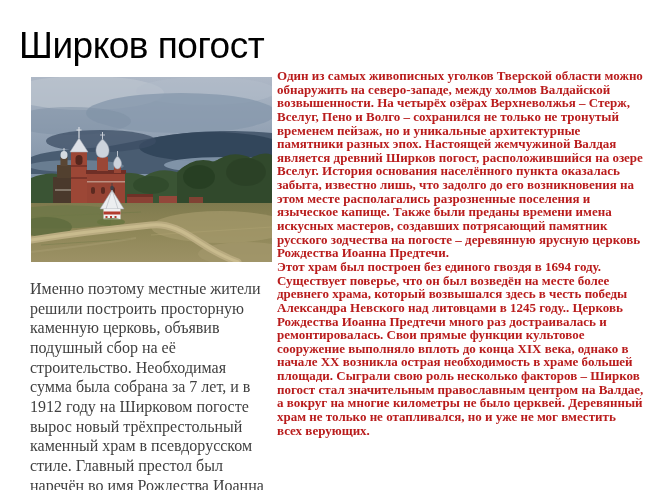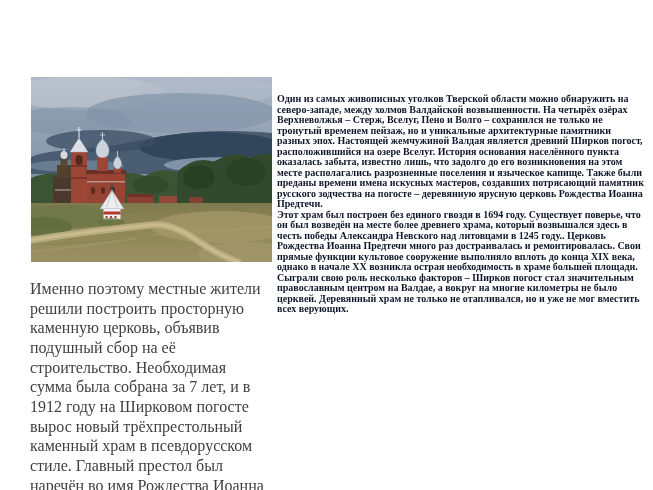--- a/index.html
+++ b/index.html
@@ -33,34 +33,35 @@
     position:absolute;
     left:30px;top:279px;
     width:239px;
     font-size:16px;
     line-height:1.23;
     color:#3f3f3f;
   }
   .left-caption p{margin:0;}
   .right-column{
     position:absolute;
-    left:277px;top:94px;
+    left:277px;top:69px;
     width:367px;
-    font-size:10px;
+    font-size:13px;
     font-weight:bold;
     line-height:1.05;
-    color:#0f172a;
+    color:#b91c1c;
   }
   .right-column p{margin:0;}
 </style>
 </head>
 <body>
 
 <div class="slide">
 
+  <h1 class="slide-title">Ширков погост</h1>
 
   <div class="photo" role="img" aria-label="Сельский пейзаж под тёмным грозовым небом: красная кирпичная церковь с колокольней и белыми куполами, старая деревянная церковь слева, белая часовня с шатровой крышей и грунтовая дорога через поле">
     <svg viewBox="0 0 241 185" xmlns="http://www.w3.org/2000/svg">
       <defs>
         <linearGradient id="sky" x1="0" y1="0" x2="0" y2="1">
           <stop offset="0" stop-color="#aeb8c6"></stop>
           <stop offset="0.5" stop-color="#93a2b4"></stop>
           <stop offset="1" stop-color="#7a8da2"></stop>
         </linearGradient>
         <linearGradient id="field" x1="0" y1="0" x2="0" y2="1">

